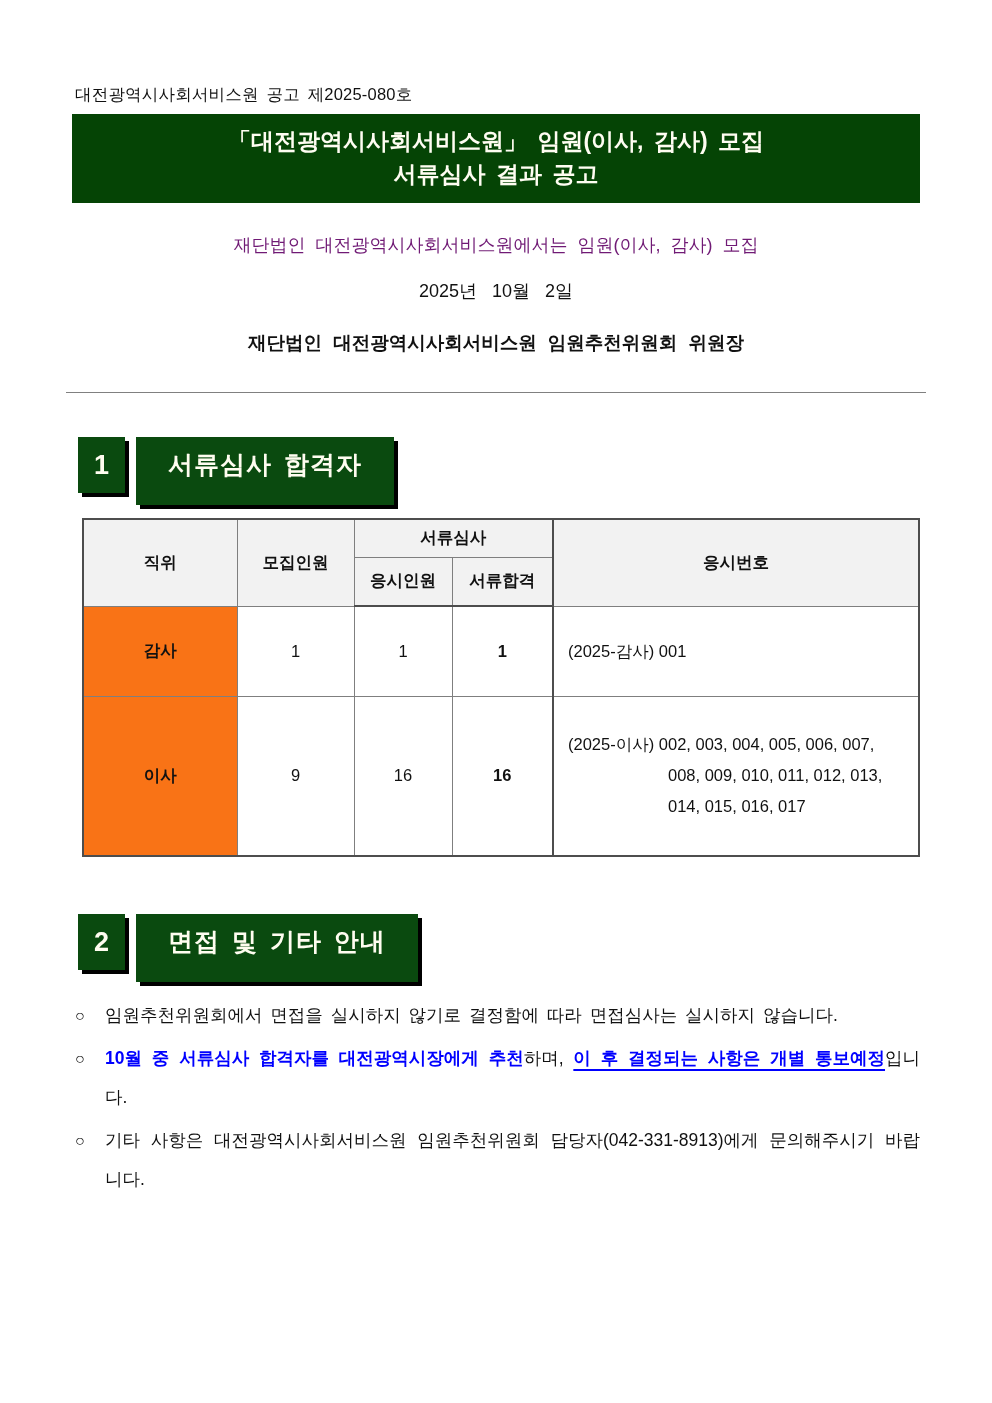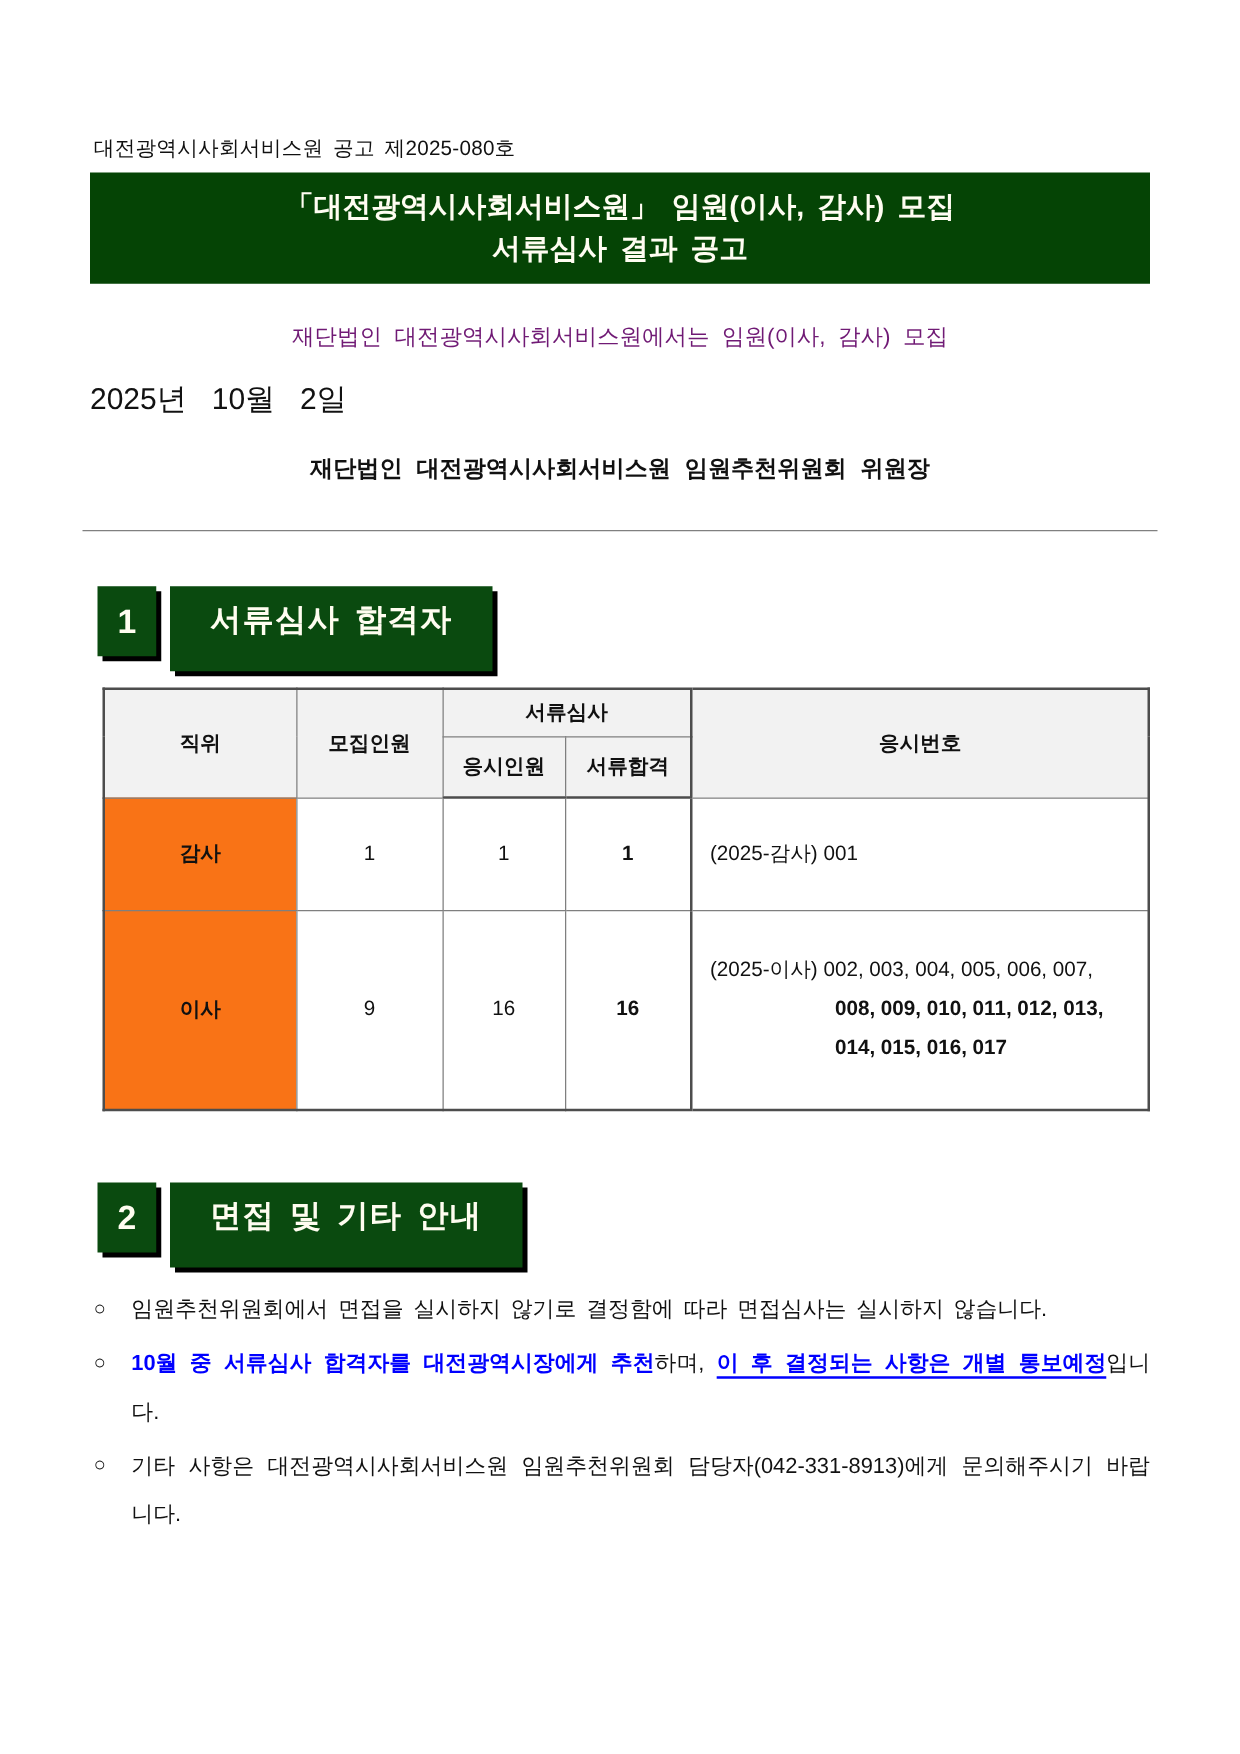--- a/index.html
+++ b/index.html
@@ -4,21 +4,21 @@
 <style>
   * { margin: 0; padding: 0; box-sizing: border-box; }
   html, body { background: #ffffff; }
   body {
     width: 992px; height: 1403px;
     overflow: hidden;
     font-family: "Liberation Sans", "DejaVu Sans", sans-serif;
     color: #1a1a1a;
     position: relative;
   }
-  .page { padding: 108px 72px 0 72px; }
+  .page { padding: 72px 72px 0 72px; margin-top: 12px; }
 
   
   .notice-no {
     font-size: 16.5px;
     letter-spacing: 0.2px;
     word-spacing: 3px;
     margin-left: 3px;
     color: #111;
   }
 
@@ -41,22 +41,22 @@
   .intro {
     margin-top: 28px;
     text-align: center;
     font-size: 18px;
     line-height: 28px;
     word-spacing: 5px;
     color: #701a75;
   }
   .date-line {
     margin-top: 20px;
-    text-align: left;
-    font-size: 24px;
+    text-align: center;
+    font-size: 18px;
     white-space: pre-wrap;
     color: #111;
   }
   .signer-line {
     margin-top: 27px;
     text-align: center;
     font-size: 18.5px;
     font-weight: bold;
     word-spacing: 6px;
     color: #111;
@@ -130,21 +130,21 @@
   table.review td.bold { font-weight: bold; }
   table.review td.regno {
     text-align: left;
     padding: 10px 14px;
     border-left: 2px solid #4d4d4d;
   }
   table.review th.regno-h { border-left: 2px solid #4d4d4d; }
   tr.row-gamsa td { height: 90px; }
   tr.row-isa td { height: 160px; }
   .reg-lines div { line-height: 31px; }
-  .reg-lines div.cont { padding-left: 100px; font-weight: bold; }
+  .reg-lines div.cont { padding-left: 100px; }
 
   
   .bullets { margin-top: 14px; margin-left: 3px; }
   .bullet {
     position: relative;
     padding-left: 30px;
     font-size: 17.5px;
     line-height: 39px;
     text-align: justify;
     color: #111;

